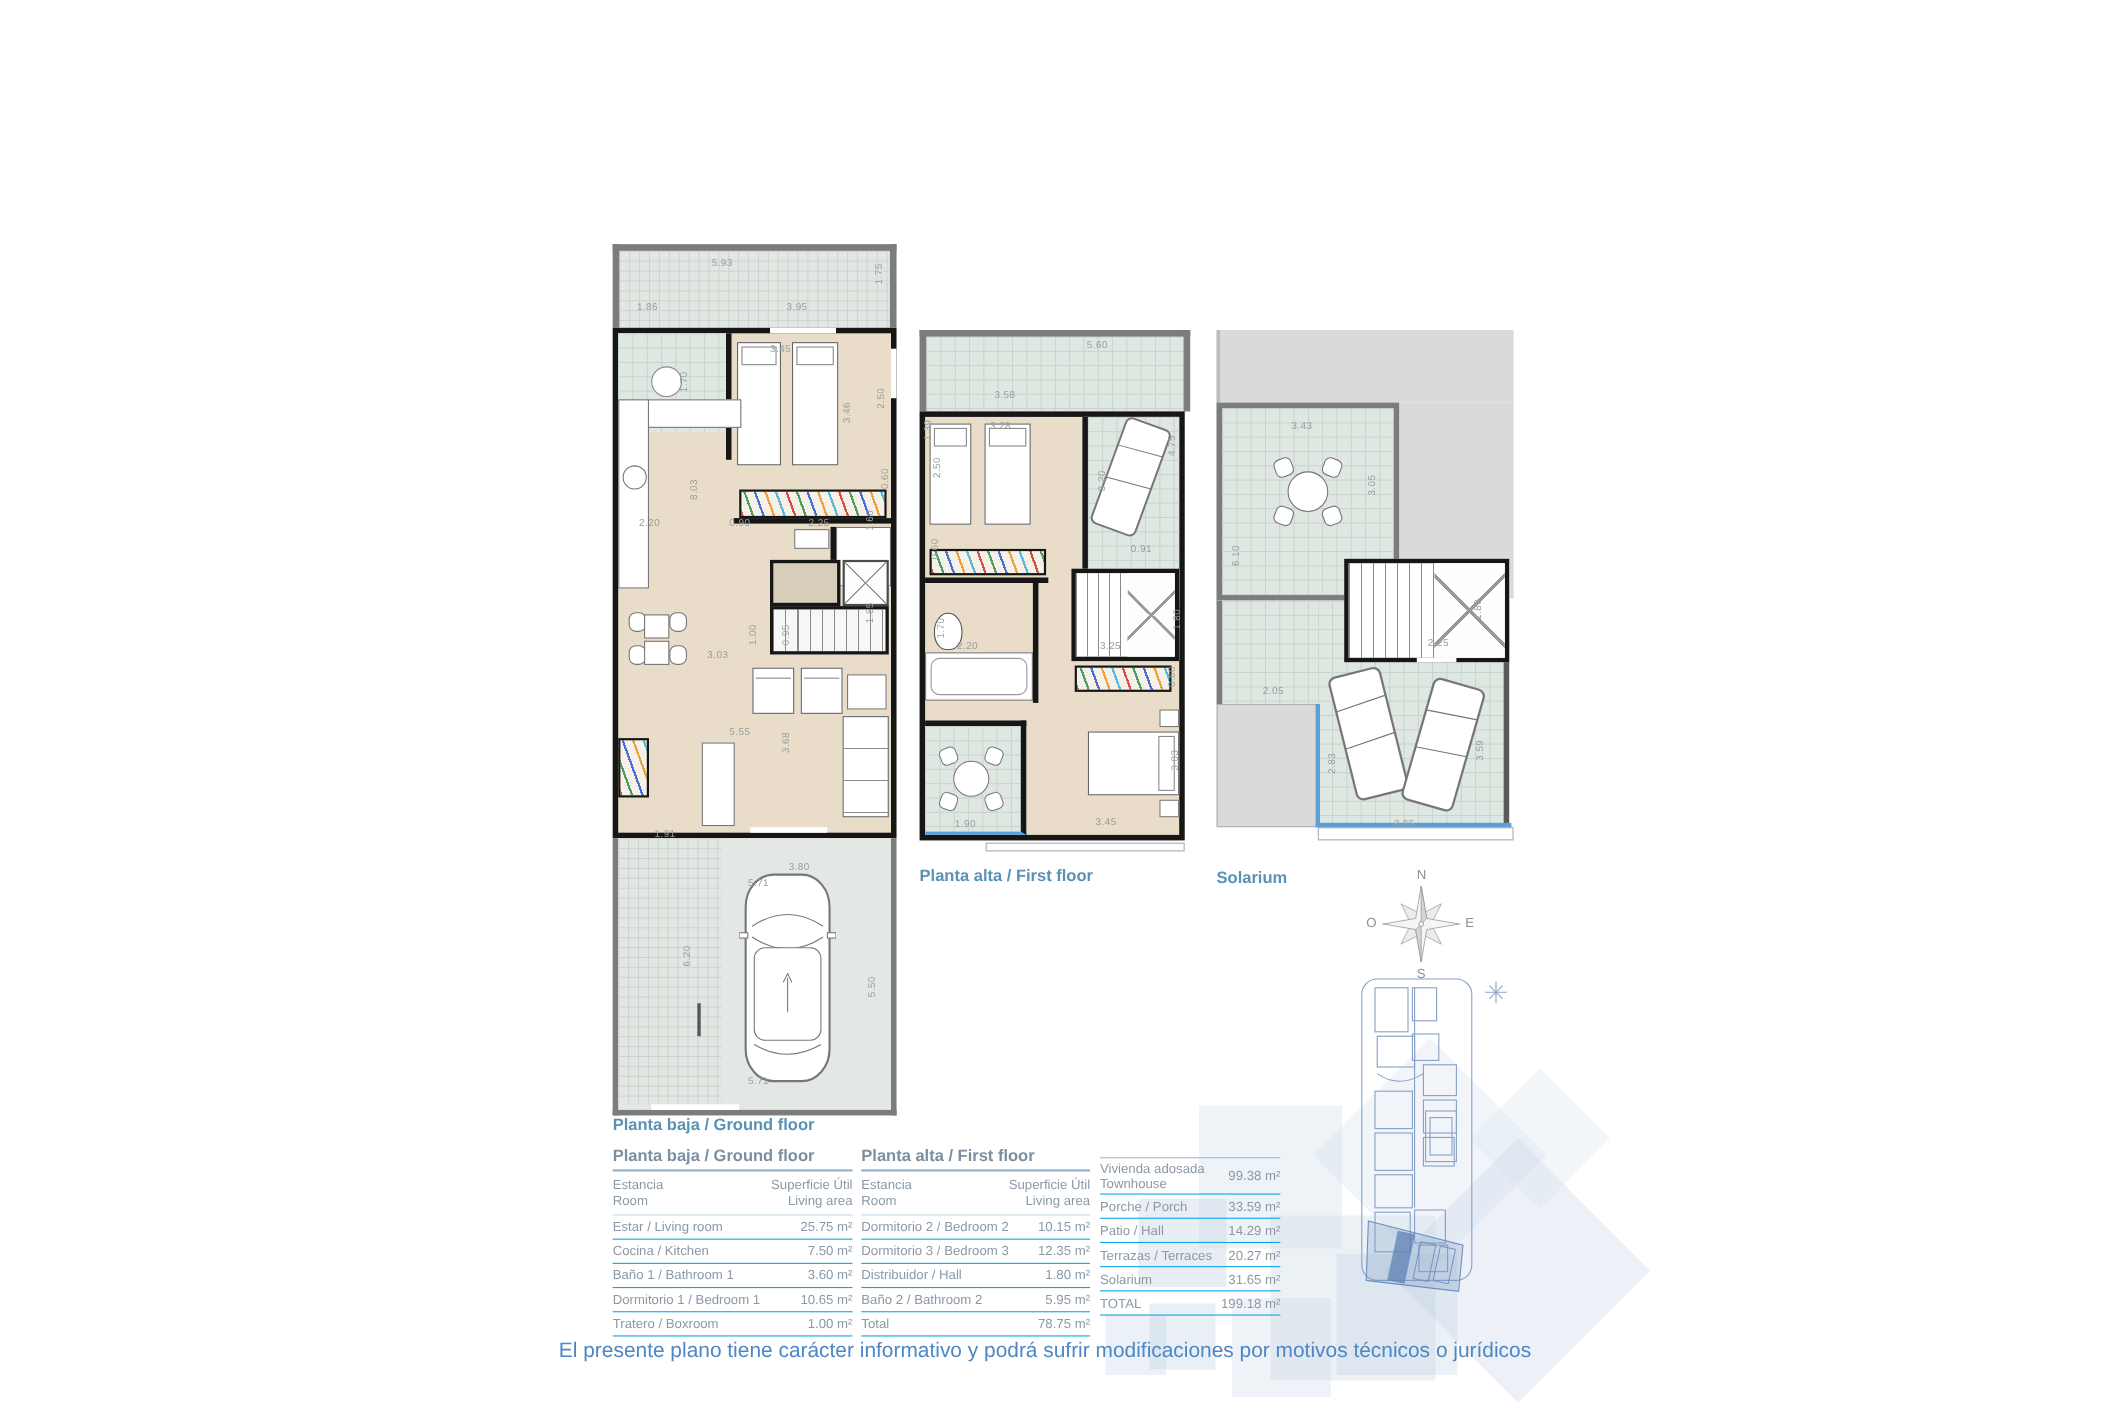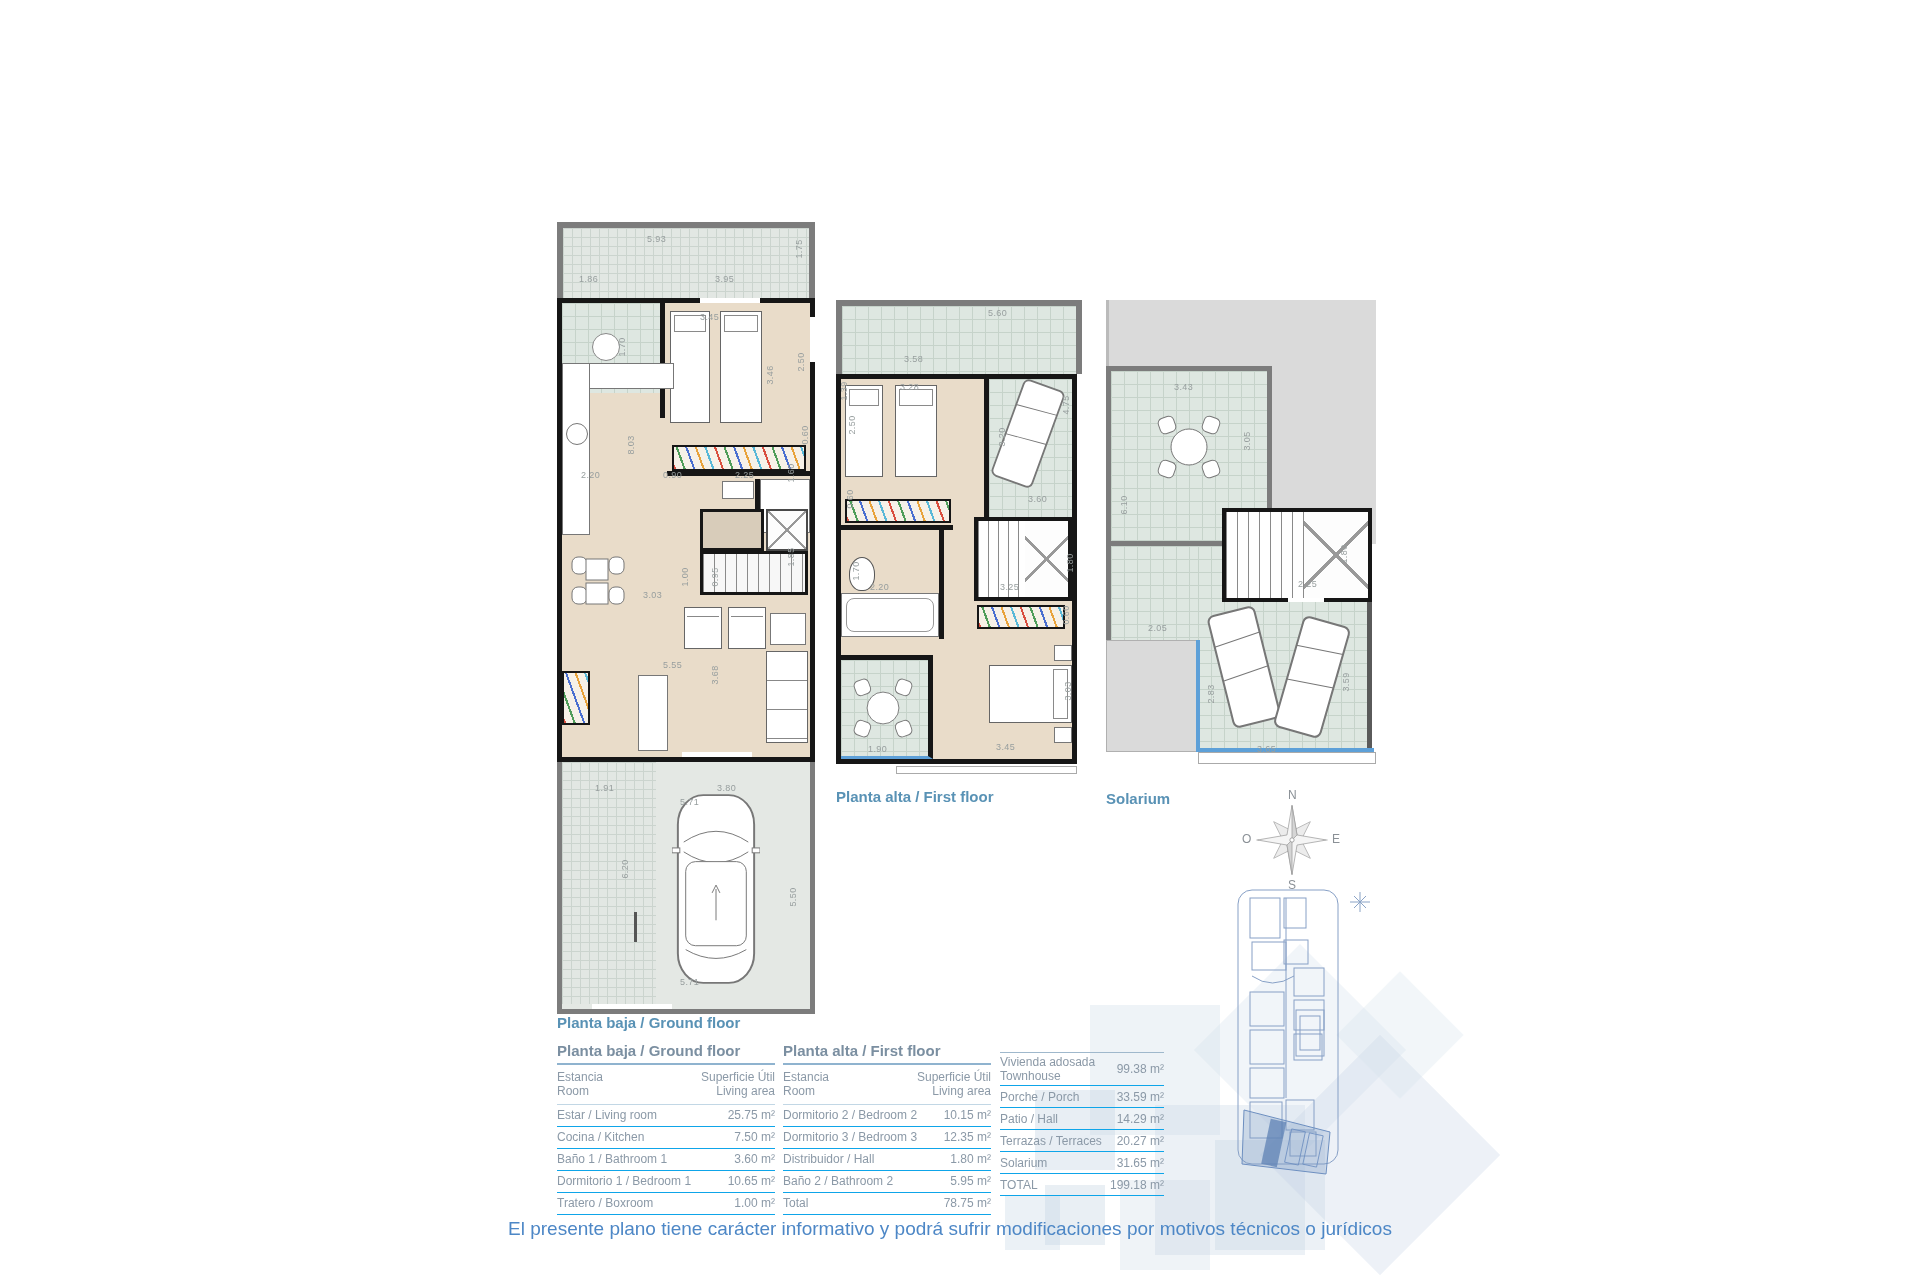--- a/index.html
+++ b/index.html
@@ -136,21 +136,21 @@
   <span class="dim" style="left:178px;top:248px">2.25</span>
   <span class="dim v" style="left:224px;top:246px">1.60</span>
   <span class="dim v" style="left:238px;top:208px">0.60</span>
   <span class="dim v" style="left:64px;top:218px">8.03</span>
   <span class="dim" style="left:86px;top:368px">3.03</span>
   <span class="dim v" style="left:118px;top:350px">1.00</span>
   <span class="dim v" style="left:148px;top:350px">0.95</span>
   <span class="dim v" style="left:224px;top:330px">1.85</span>
   <span class="dim" style="left:106px;top:438px">5.55</span>
   <span class="dim v" style="left:148px;top:448px">3.68</span>
-  <span class="dim" style="left:38px;top:561px">1.91</span>
+  <span class="dim" style="left:38px;top:531px">1.91</span>
   <span class="dim" style="left:160px;top:561px">3.80</span>
   <span class="dim" style="left:123px;top:575px">5.71</span>
   <span class="dim v" style="left:58px;top:642px">6.20</span>
   <span class="dim v" style="left:226px;top:670px">5.50</span>
   <span class="dim" style="left:123px;top:755px">5.71</span>
 
   <div class="caption" style="left:0;top:792px">Planta baja / Ground floor</div>
 </div>
 
 <div class="plan" style="left:836px;top:300px;width:246px;height:510px">
@@ -210,21 +210,21 @@
   <div class="abs" style="left:60px;top:466px;width:181px;height:8px;border:1px solid #aaa;background:#fff;box-sizing:border-box"></div>
 
   <span class="dim" style="left:152px;top:8px">5.60</span>
   <span class="dim v" style="left:-2px;top:86px">1.39</span>
   <span class="dim" style="left:68px;top:54px">3.58</span>
   <span class="dim" style="left:64px;top:82px">3.28</span>
   <span class="dim v" style="left:6px;top:120px">2.50</span>
   <span class="dim v" style="left:220px;top:100px">4.75</span>
   <span class="dim v" style="left:156px;top:132px">3.20</span>
   <span class="dim v" style="left:4px;top:194px">0.60</span>
-  <span class="dim" style="left:192px;top:194px">3.60</span>
+  <span class="dim" style="left:192px;top:194px">0.91</span>
   <span class="dim" style="left:34px;top:282px">2.20</span>
   <span class="dim v" style="left:10px;top:266px">1.70</span>
   <span class="dim" style="left:164px;top:282px">3.25</span>
   <span class="dim v" style="left:224px;top:258px">1.80</span>
   <span class="dim v" style="left:220px;top:310px">0.60</span>
   <span class="dim v" style="left:222px;top:386px">3.03</span>
   <span class="dim" style="left:160px;top:442px">3.45</span>
   <span class="dim" style="left:32px;top:444px">1.90</span>
 
   <div class="caption" style="left:0;top:488px">Planta alta / First floor</div>
@@ -272,21 +272,21 @@
   <div class="bluebar" style="left:90px;top:448px;width:178px;height:4px"></div>
   <div class="abs" style="left:92px;top:452px;width:178px;height:12px;border:1px solid #aaa;background:#fff;box-sizing:border-box"></div>
 
   <span class="dim" style="left:68px;top:82px">3.43</span>
   <span class="dim v" style="left:131px;top:136px">3.05</span>
   <span class="dim v" style="left:8px;top:200px">6.10</span>
   <span class="dim" style="left:192px;top:279px">2.25</span>
   <span class="dim v" style="left:228px;top:249px">1.80</span>
   <span class="dim" style="left:42px;top:323px">2.05</span>
   <span class="dim v" style="left:95px;top:389px">2.83</span>
-  <span class="dim" style="left:151px;top:444px">3.65</span>
+  <span class="dim" style="left:161px;top:444px">3.65</span>
   <span class="dim v" style="left:230px;top:377px">3.59</span>
 
   <div class="caption" style="left:0;top:490px">Solarium</div>
 </div>
 
 <div class="abs" style="left:1242px;top:788px;width:100px;height:110px;z-index:2">
   <span class="letter" style="left:46px;top:0">N</span>
   <span class="letter" style="left:0;top:44px">O</span>
   <span class="letter" style="left:90px;top:44px">E</span>
   <span class="letter" style="left:46px;top:90px">S</span>

